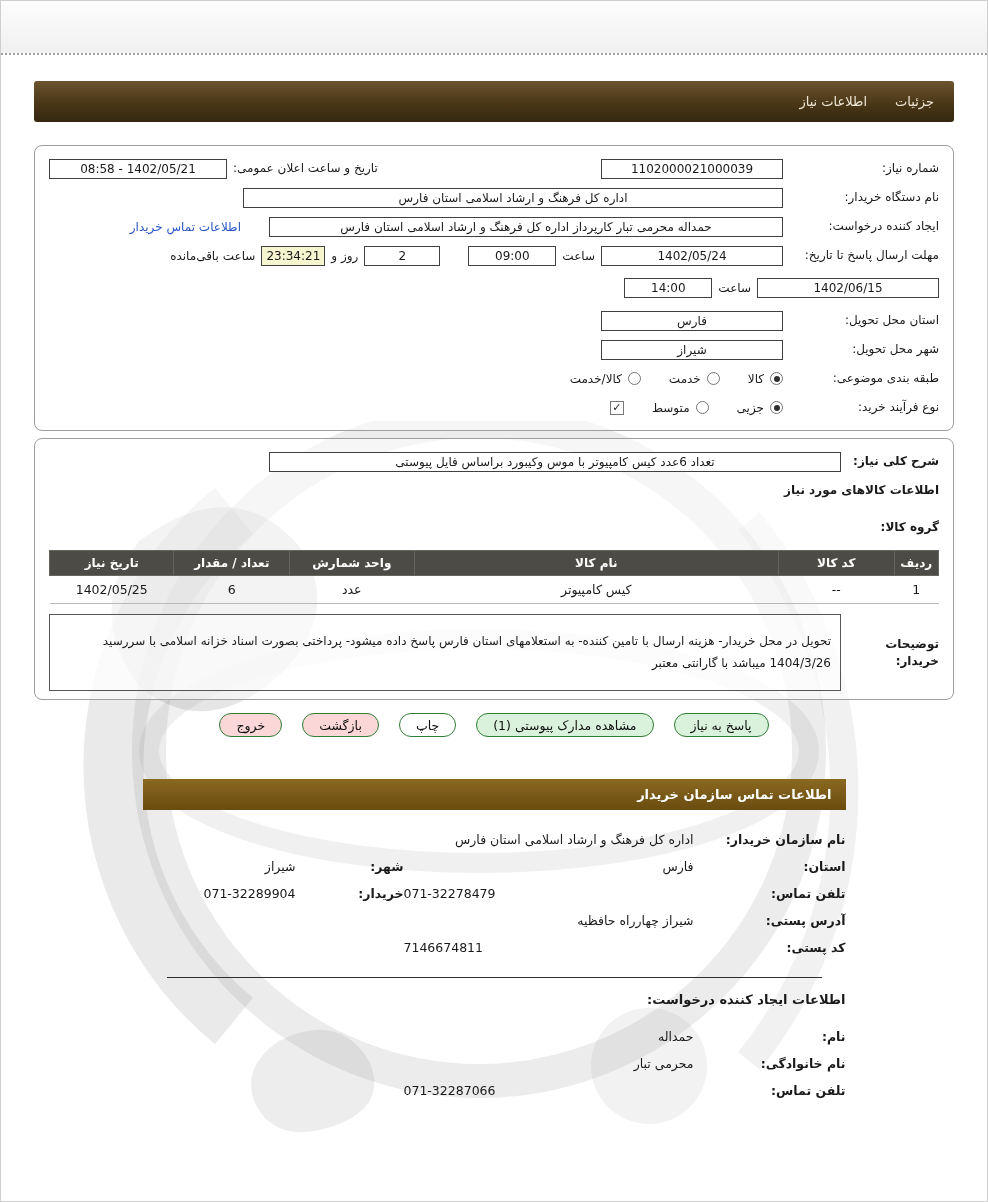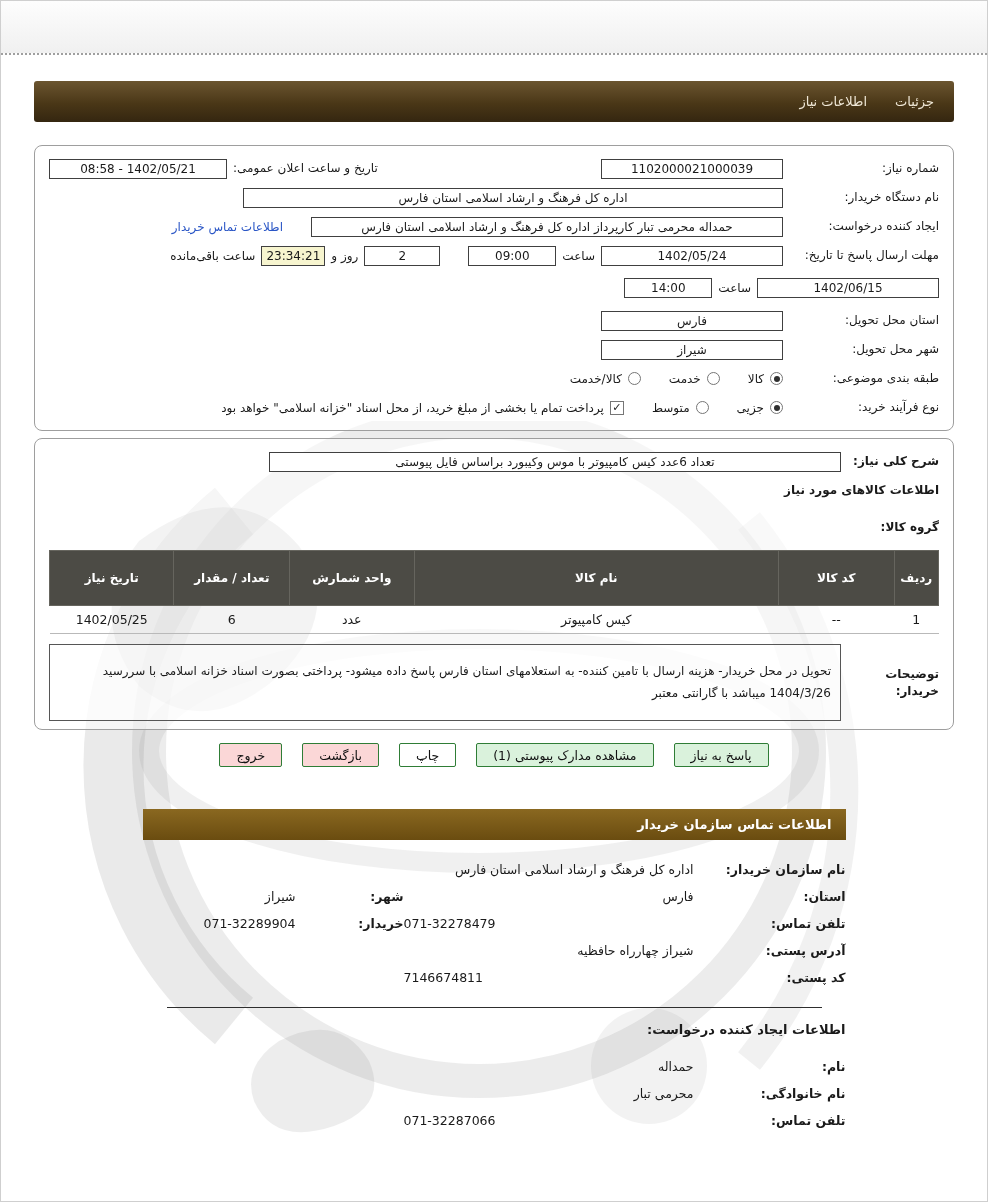--- a/index.html
+++ b/index.html
@@ -46,40 +46,40 @@
   .lbl  { width:150px; flex:none; line-height:1.35; }
   .lblB { flex:none; font-weight:bold; line-height:1.35; }
   .w92  { width:92px; }
   .fld {
     border:1px solid #404040; background:#fff; height:20px;
     display:inline-flex; align-items:center; justify-content:center;
     padding:0 5px; font-size:12px; flex:none; white-space:nowrap; overflow:hidden;
   }
   .alignStart { justify-content:flex-start; }
   .w180{width:182px} .w175{width:178px} .w88{width:88px} .w76{width:76px}
-  .w540{width:540px} .w470{width:472px} .w570{width:572px} .w650{width:655px} .w64{width:64px}
+  .w540{width:540px} .w470{width:514px} .w570{width:572px} .w650{width:655px} .w64{width:64px}
   .spacer { flex:1; }
   .sp16 { width:16px; flex:none; }
   .link { color:#2a56c6; cursor:pointer; font-size:12px; white-space:nowrap; }
   .yellow { background:#f7f5cf; }
   .radio { width:13px; height:13px; border:1px solid #767676; border-radius:50%; background:#fff; flex:none; position:relative; }
   .radio.sel::after { content:""; position:absolute; inset:2.5px; background:#2f2f2f; border-radius:50%; }
   .chk { width:14px; height:14px; border:1px solid #767676; background:#fff; flex:none;
          display:inline-flex; align-items:center; justify-content:center; font-size:11px; font-weight:bold; color:#222; }
   .note { font-size:12px; }
   
   .itable { width:100%; border-collapse:collapse; margin:8px 0 10px; direction:rtl; }
-  .itable th { background:#4c4b45; color:#fff; font-size:12px; font-weight:bold; padding:20px 4px; border:1px solid #66655e; text-align:center; }
+  .itable th { background:#4c4b45; color:#fff; font-size:12px; font-weight:bold; padding:5px 4px; border:1px solid #66655e; text-align:center; }
   .itable td { font-size:12.5px; padding:6px 4px; text-align:center; border-bottom:1px solid #b9b9b9; }
   .c-row{width:5%} .c-code{width:13%} .c-name{width:41%} .c-unit{width:14%} .c-qty{width:13%} .c-date{width:14%}
   .descbox { border:1px solid #565656; flex:1; min-height:46px; font-size:12px; line-height:1.8;
              padding:16px 9px; display:flex; align-items:center; background:rgba(255,255,255,0.5); }
   
   .btnrow { display:flex; direction:rtl; justify-content:center; gap:20px; margin-top:13px; position:relative; z-index:1; }
-  .btn { border:1px solid #2f7d36; border-radius:2px; padding:3px 16px; height:24px;
+  .btn { border:1px solid #2f7d36; border-radius:12px; padding:3px 16px; height:24px;
          font-size:12.5px; font-family:inherit; cursor:pointer; color:#111; direction:rtl; }
   .btn.green { background:#daf2dc; }
   .btn.white { background:#ffffff; }
   .btn.pink  { background:#fbd7d7; }
   
   .sec { width:703px; margin:42px auto 0; position:relative; z-index:1; direction:rtl; }
   .sechead { height:31px; background:linear-gradient(180deg,#8a6820,#6a4c10); color:#fff;
              font-weight:bold; font-size:13px; display:flex; align-items:center; padding:0 14px; }
   .crows { padding-top:16px; }
   .crow { display:flex; direction:rtl; align-items:center; min-height:27px; font-size:12.5px; }
@@ -173,21 +173,20 @@
     </div>
     <div class="frow">
       <span class="lbl">نوع فرآیند خرید:</span>
       <span class="radio sel"></span>
       <span>جزیی</span>
       <span class="sp16"></span>
       <span class="radio"></span>
       <span>متوسط</span>
       <span class="sp16"></span>
       <span class="chk">✓</span>
-      <span class="note">پرداخت تمام یا بخشی از مبلغ خرید، از محل اسناد "خزانه اسلامی" خواهد بود</span>
     </div>
   </div>
 
   <div class="box box2">
     <div class="frow">
       <span class="lblB w92">شرح کلی نیاز:</span>
       <span class="fld w570">تعداد 6عدد کیس کامپیوتر با موس وکیبورد براساس فایل پیوستی</span>
     </div>
     <div class="frow">
       <span class="lblB">اطلاعات کالاهای مورد نیاز</span>

